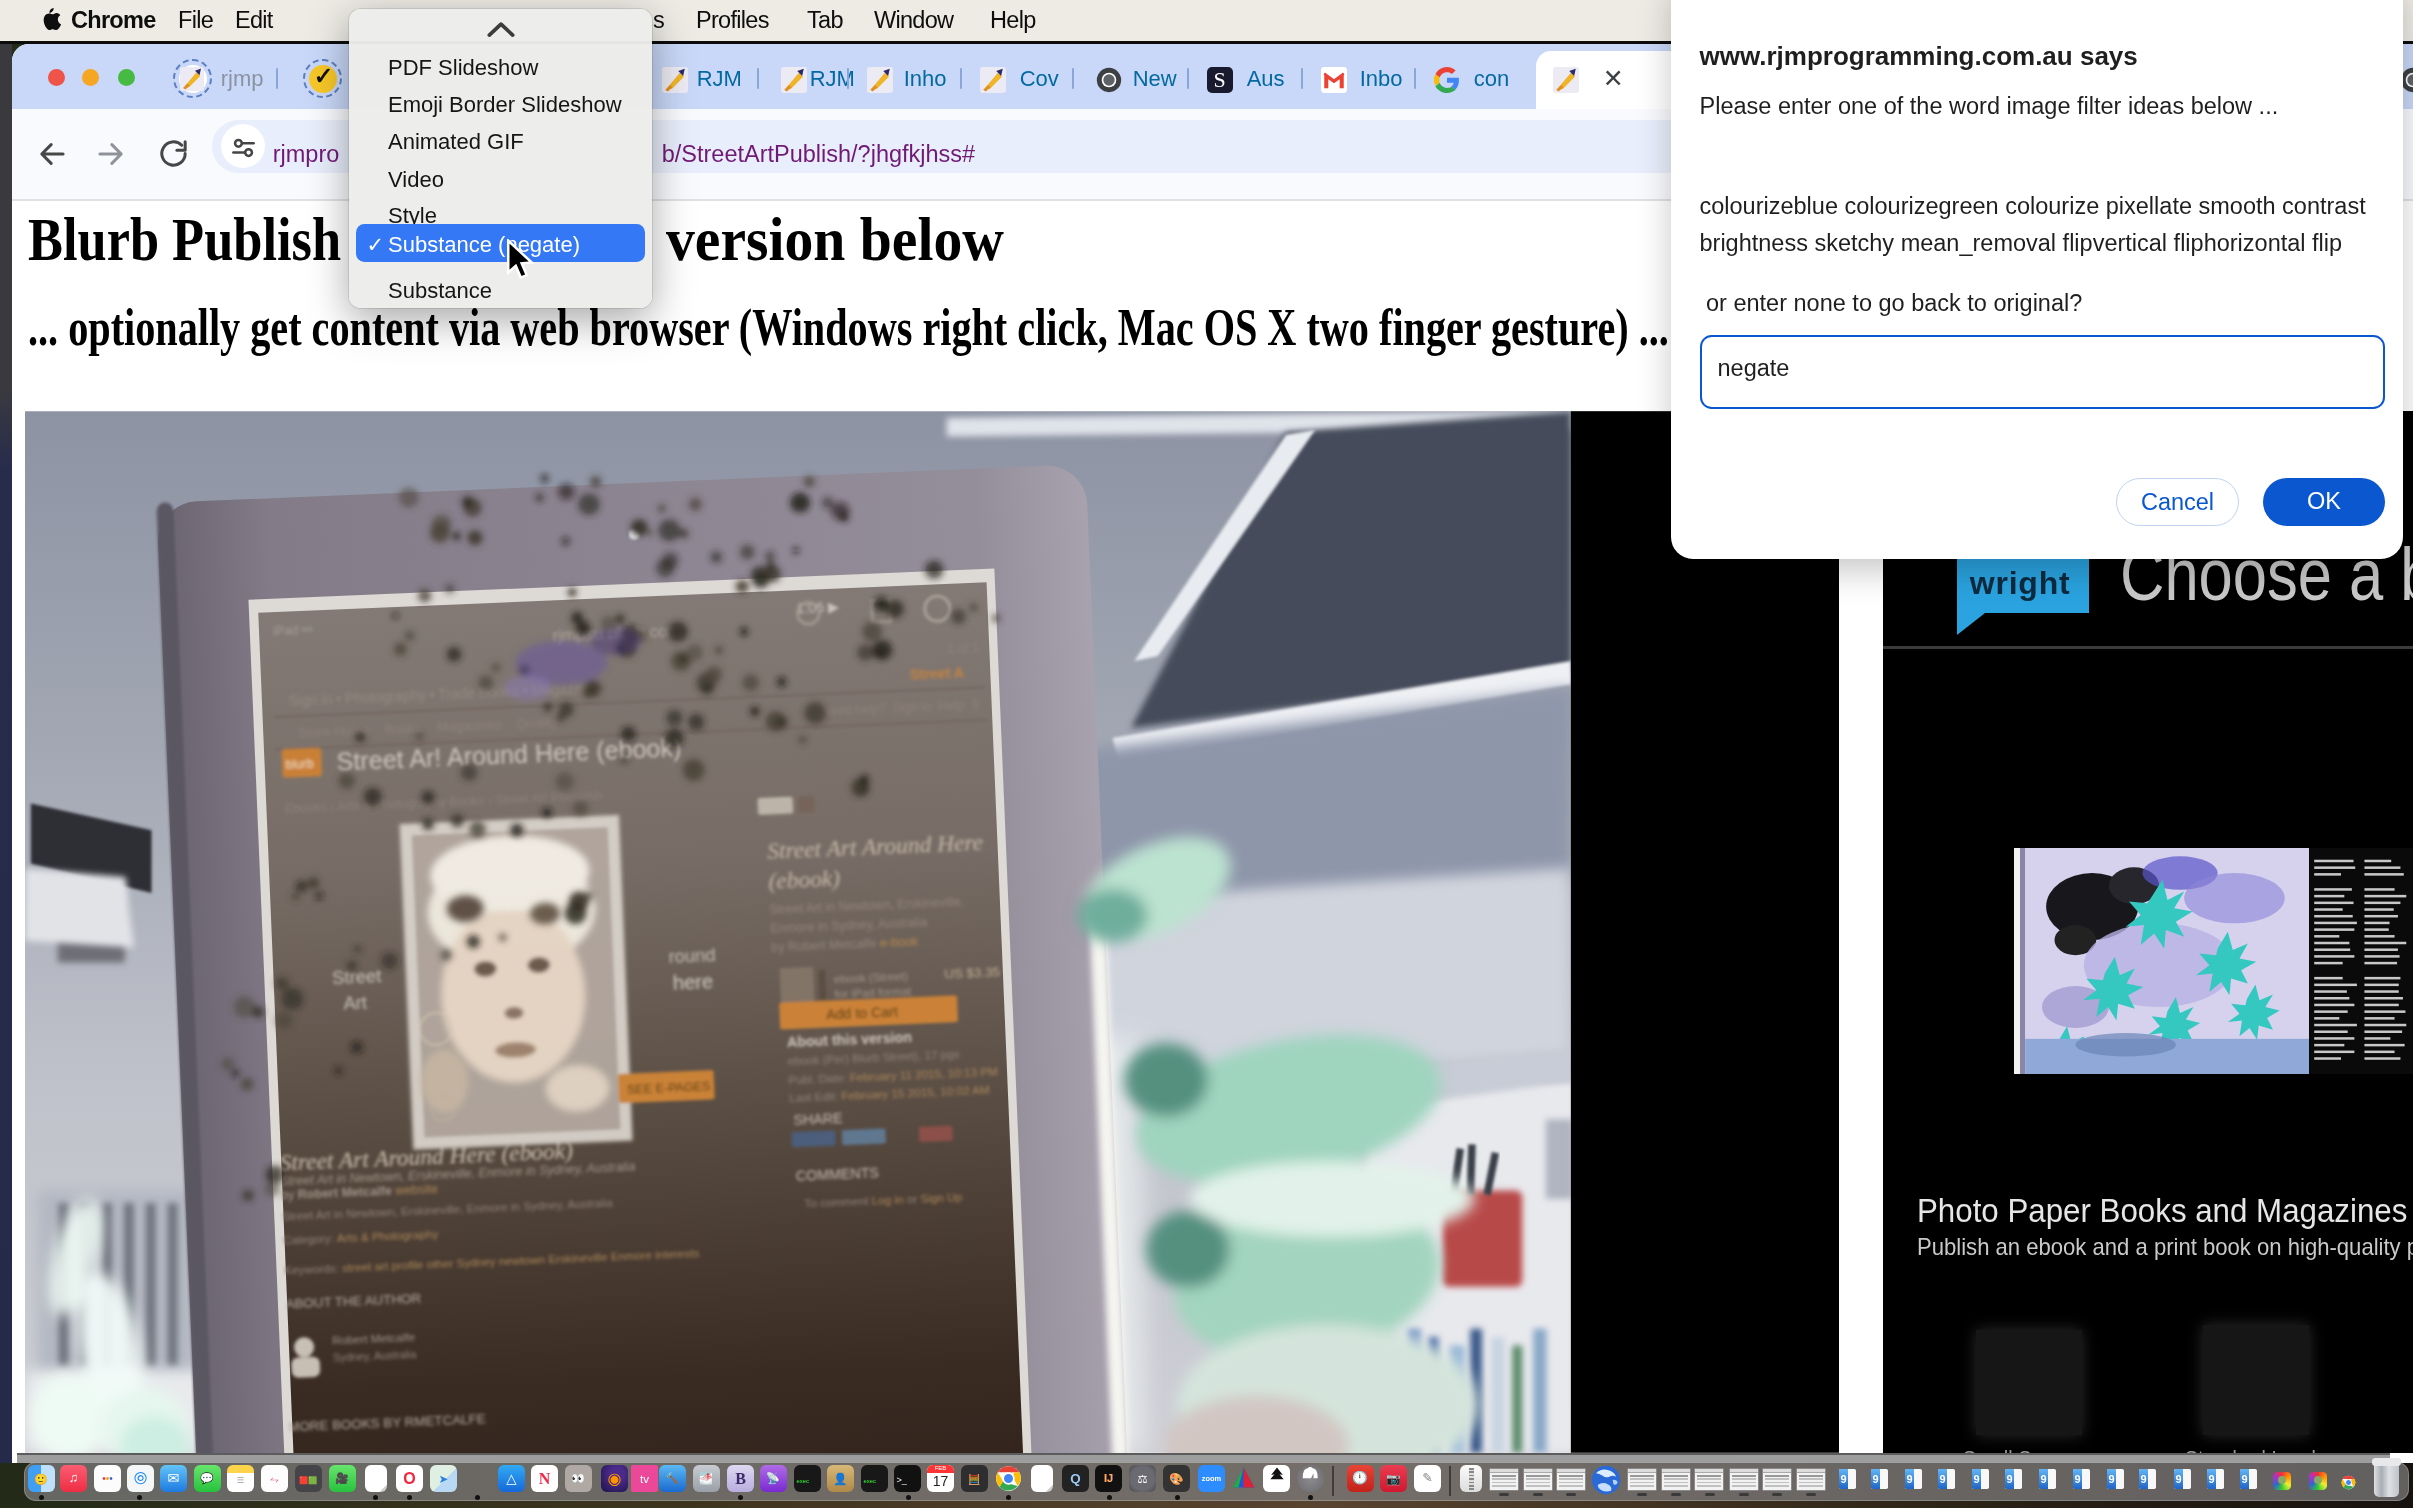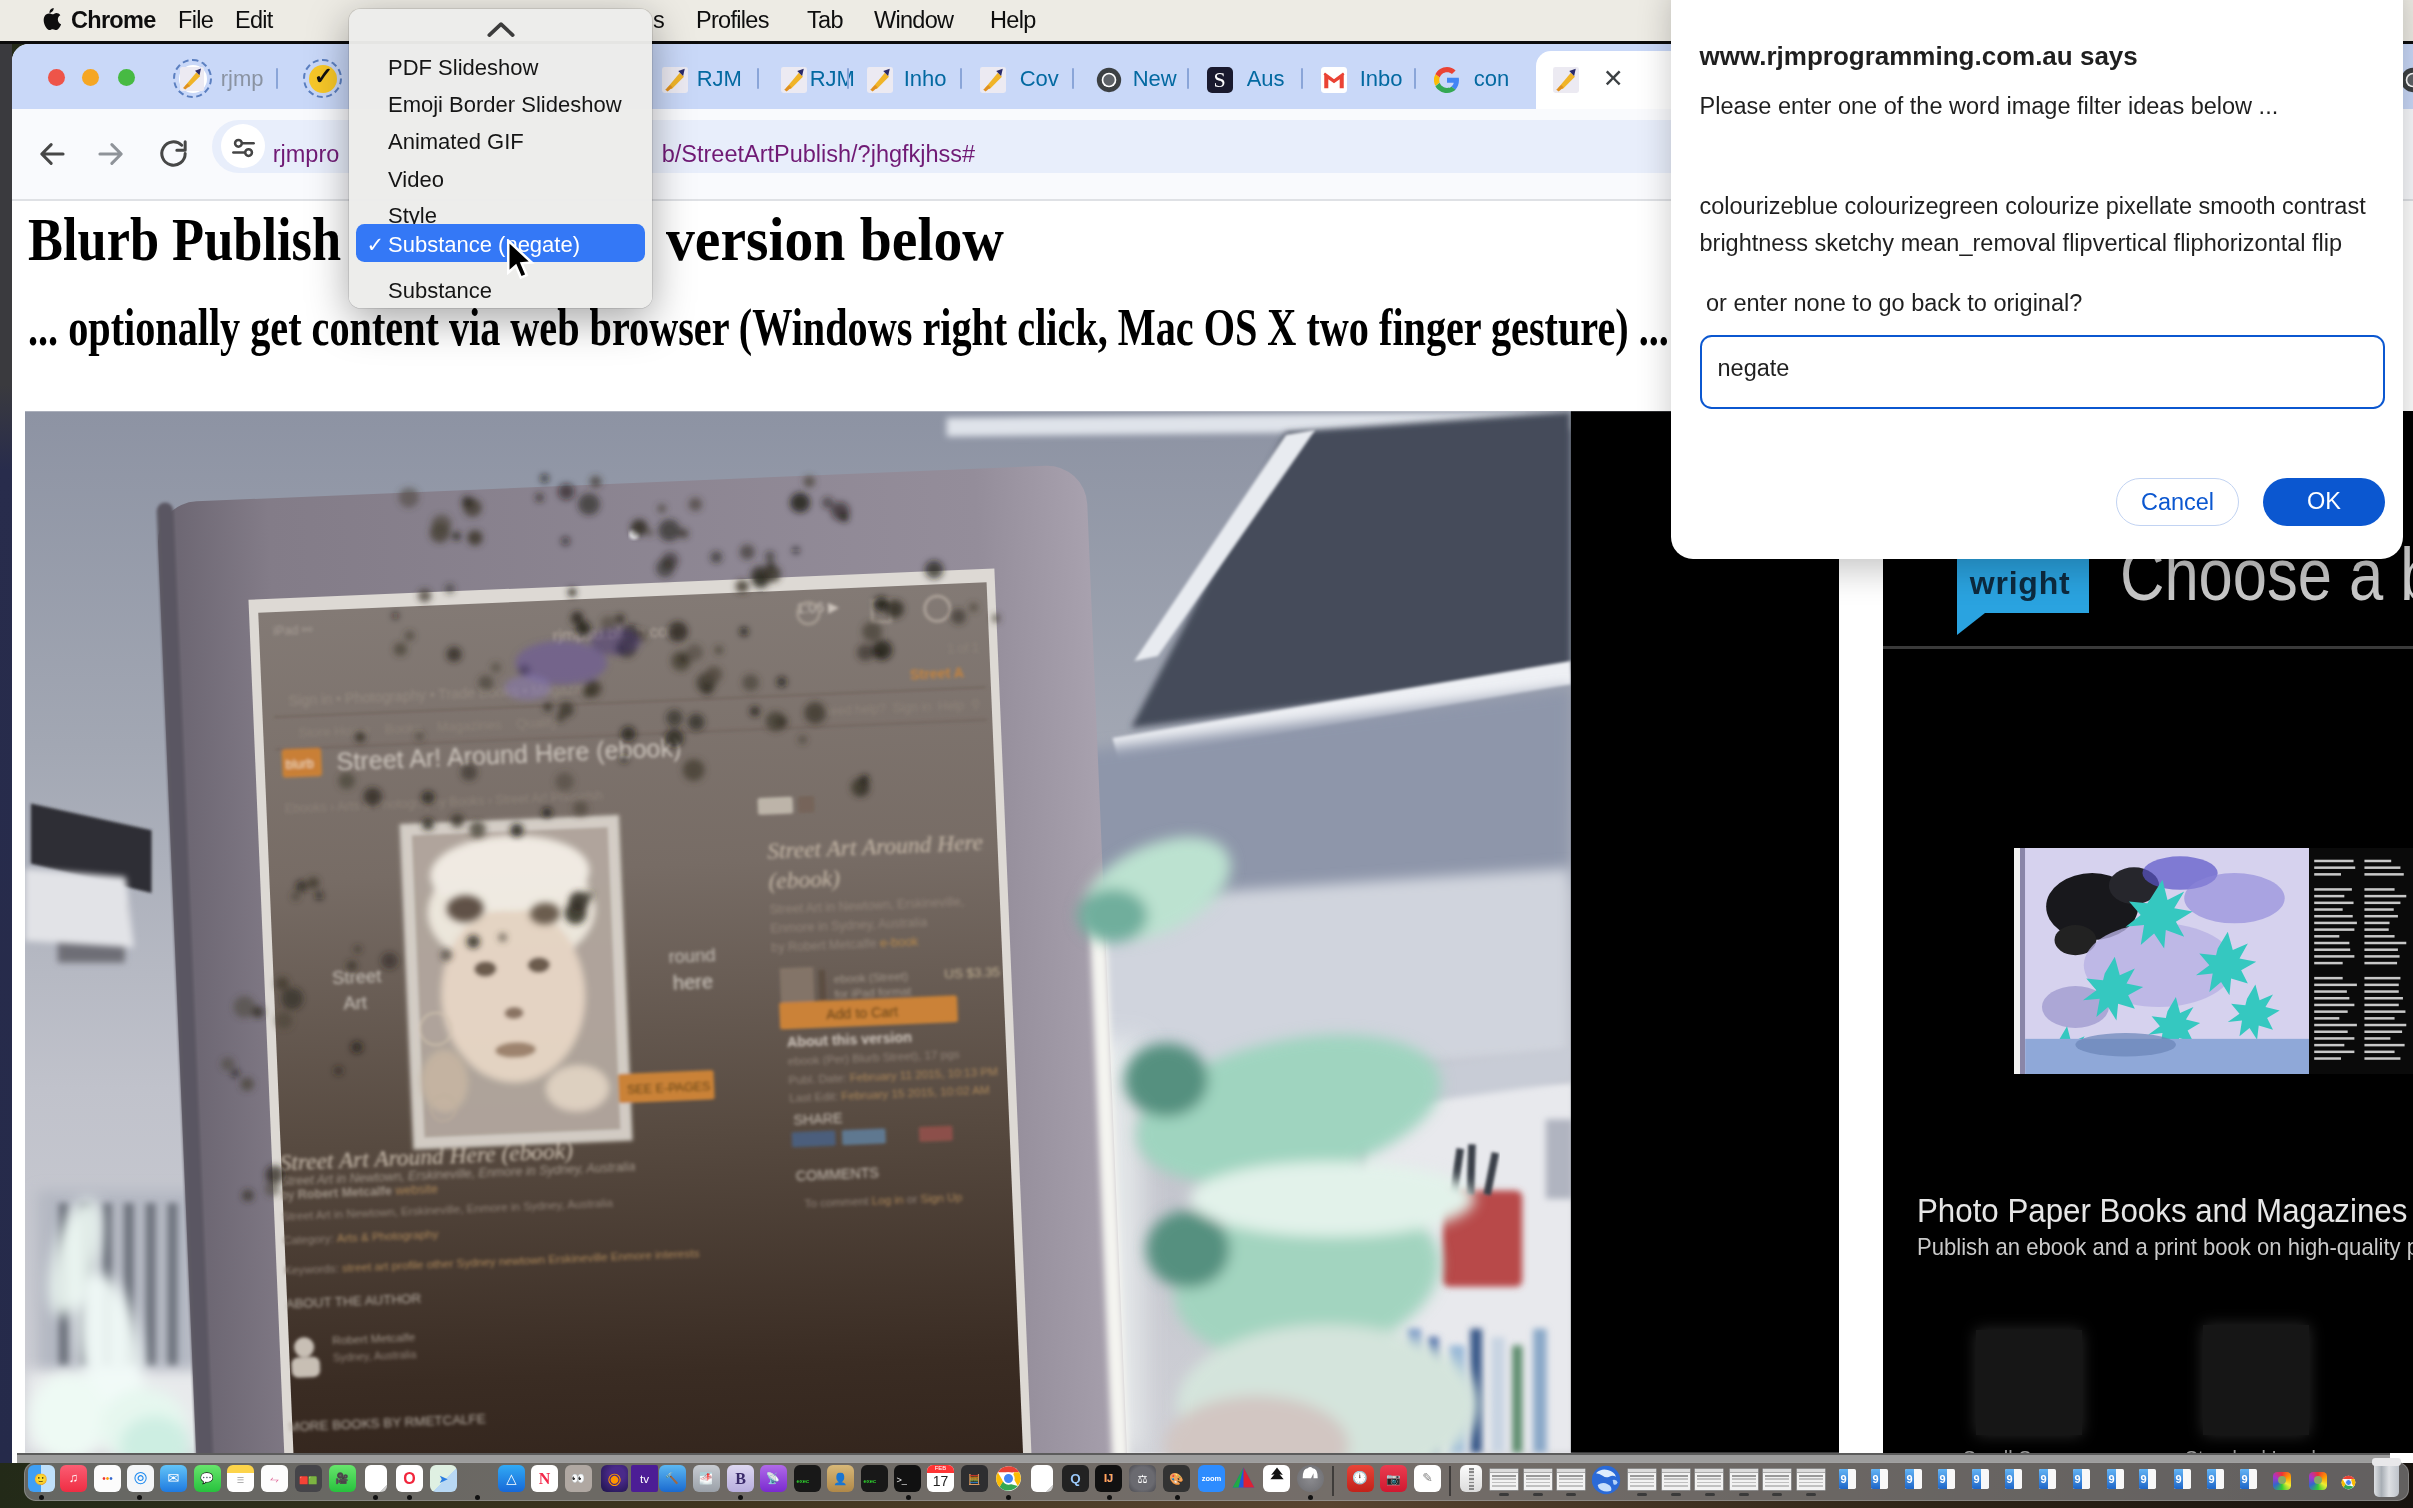--- a/index.html
+++ b/index.html
@@ -609,21 +609,21 @@
 <div class="dicon" style="left:295px;top:1465px;width:27px;height:27px;border-radius:5.9px;font-size:14.2px;line-height:27px;background:rgba(60,60,66,0.8)"><span style="font-size:7.5px;letter-spacing:0">🟥🟩🟦</span></div>
 <div class="dicon" style="left:329px;top:1465px;width:27px;height:27px;border-radius:5.9px;font-size:11px;line-height:27px;background:linear-gradient(180deg,#67e56c,#27c23d)">🎥</div>
 <div class="dicon" style="left:365px;top:1465px;width:22px;height:27px;border-radius:5.9px;font-size:10px;line-height:27px;background:linear-gradient(135deg,#fff 84%,#d0d0d0 84%)"></div>
 <div class="dicon" style="left:396px;top:1465px;width:27px;height:27px;border-radius:5.9px;font-size:16px;line-height:27px;background:#fff"><b style="color:#f2263c">O</b></div>
 <div class="dicon" style="left:430px;top:1465px;width:27px;height:27px;border-radius:5.9px;font-size:11.7px;line-height:27px;background:linear-gradient(135deg,#dff0e2 55%,#b8d8f4 45%)"><span style="color:#2a7de2">➤</span></div>
 <div class="dicon" style="left:464px;top:1509px;width:27px;height:27px;border-radius:5.9px;font-size:12.6px;line-height:27px;background:#701a75;border-radius:3.4px"><b>Fz</b></div>
 <div class="dicon" style="left:498px;top:1465px;width:27px;height:27px;border-radius:5.9px;font-size:13.4px;line-height:27px;background:linear-gradient(180deg,#31aaf5,#1668d8)">△</div>
 <div class="dicon" style="left:531px;top:1465px;width:27px;height:27px;border-radius:5.9px;font-size:16px;line-height:27px;background:#fff"><b style="color:#f3294a;font-family:Liberation Serif,serif">N</b></div>
 <div class="dicon" style="left:565px;top:1465px;width:27px;height:27px;border-radius:5.9px;font-size:11px;line-height:27px;background:#b0a8a2;color:#fff">👀</div>
 <div class="dicon" style="left:601px;top:1465px;width:27px;height:27px;border-radius:5.9px;font-size:16px;line-height:27px;background:radial-gradient(circle at 60% 35%,#4a2a8a 30%,#1c1248)"><span style="color:#ff9500;font-size:16px">◉</span></div>
-<div class="dicon" style="left:631px;top:1465px;width:27px;height:27px;border-radius:2px;font-size:11.7px;line-height:27px;background:#4c1d95">tv</div>
+<div class="dicon" style="left:631px;top:1465px;width:27px;height:27px;border-radius:2px;font-size:11.7px;line-height:27px;background:#ec4899">tv</div>
 <div class="dicon" style="left:659px;top:1465px;width:27px;height:27px;border-radius:5.9px;font-size:11px;line-height:27px;background:linear-gradient(180deg,#5cb8f2,#1a6ad0)">🔨</div>
 <div class="dicon" style="left:693px;top:1465px;width:27px;height:27px;border-radius:5.9px;font-size:11px;line-height:27px;background:linear-gradient(180deg,#c8ccd2,#9aa0a8)">🌁</div>
 <div class="dicon" style="left:727px;top:1465px;width:27px;height:27px;border-radius:5.9px;font-size:16px;line-height:27px;background:linear-gradient(180deg,#ded8f2,#b8aede)"><b style="color:#3a2a6a;font-family:Liberation Serif,serif">B</b></div>
 <div class="dicon" style="left:760px;top:1465px;width:27px;height:27px;border-radius:5.9px;font-size:11px;line-height:27px;background:linear-gradient(180deg,#b06ae8,#7a2ad0)">📡</div>
 <div class="dicon" style="left:794px;top:1465px;width:27px;height:27px;border-radius:5.9px;font-size:14.2px;line-height:27px;background:#181818;color:#3f3;text-align:left;padding-left:2.5px"><span style="font-size:5.9px">exec</span></div>
 <div class="dicon" style="left:827px;top:1465px;width:27px;height:27px;border-radius:5.9px;font-size:11.7px;line-height:27px;background:linear-gradient(180deg,#d8b878,#b08848)">👤</div>
 <div class="dicon" style="left:861px;top:1465px;width:27px;height:27px;border-radius:5.9px;font-size:14.2px;line-height:27px;background:#181818;color:#3f3;text-align:left;padding-left:2.5px"><span style="font-size:5.9px">exec</span></div>
 <div class="dicon" style="left:894px;top:1465px;width:27px;height:27px;border-radius:5.9px;font-size:14.2px;line-height:27px;background:#111;color:#eee;text-align:left;padding-left:2.5px"><span style="font-size:9.2px">&gt;_</span></div>
 <div class="dicon" style="left:927px;top:1465px;width:27px;height:27px;border-radius:5.9px;font-size:0px;line-height:27px;background:#fff;color:#222">
     <div style="background:#f33;color:#fff;font-size:5.9px;line-height:7.5px;height:7.5px">FEB</div>

